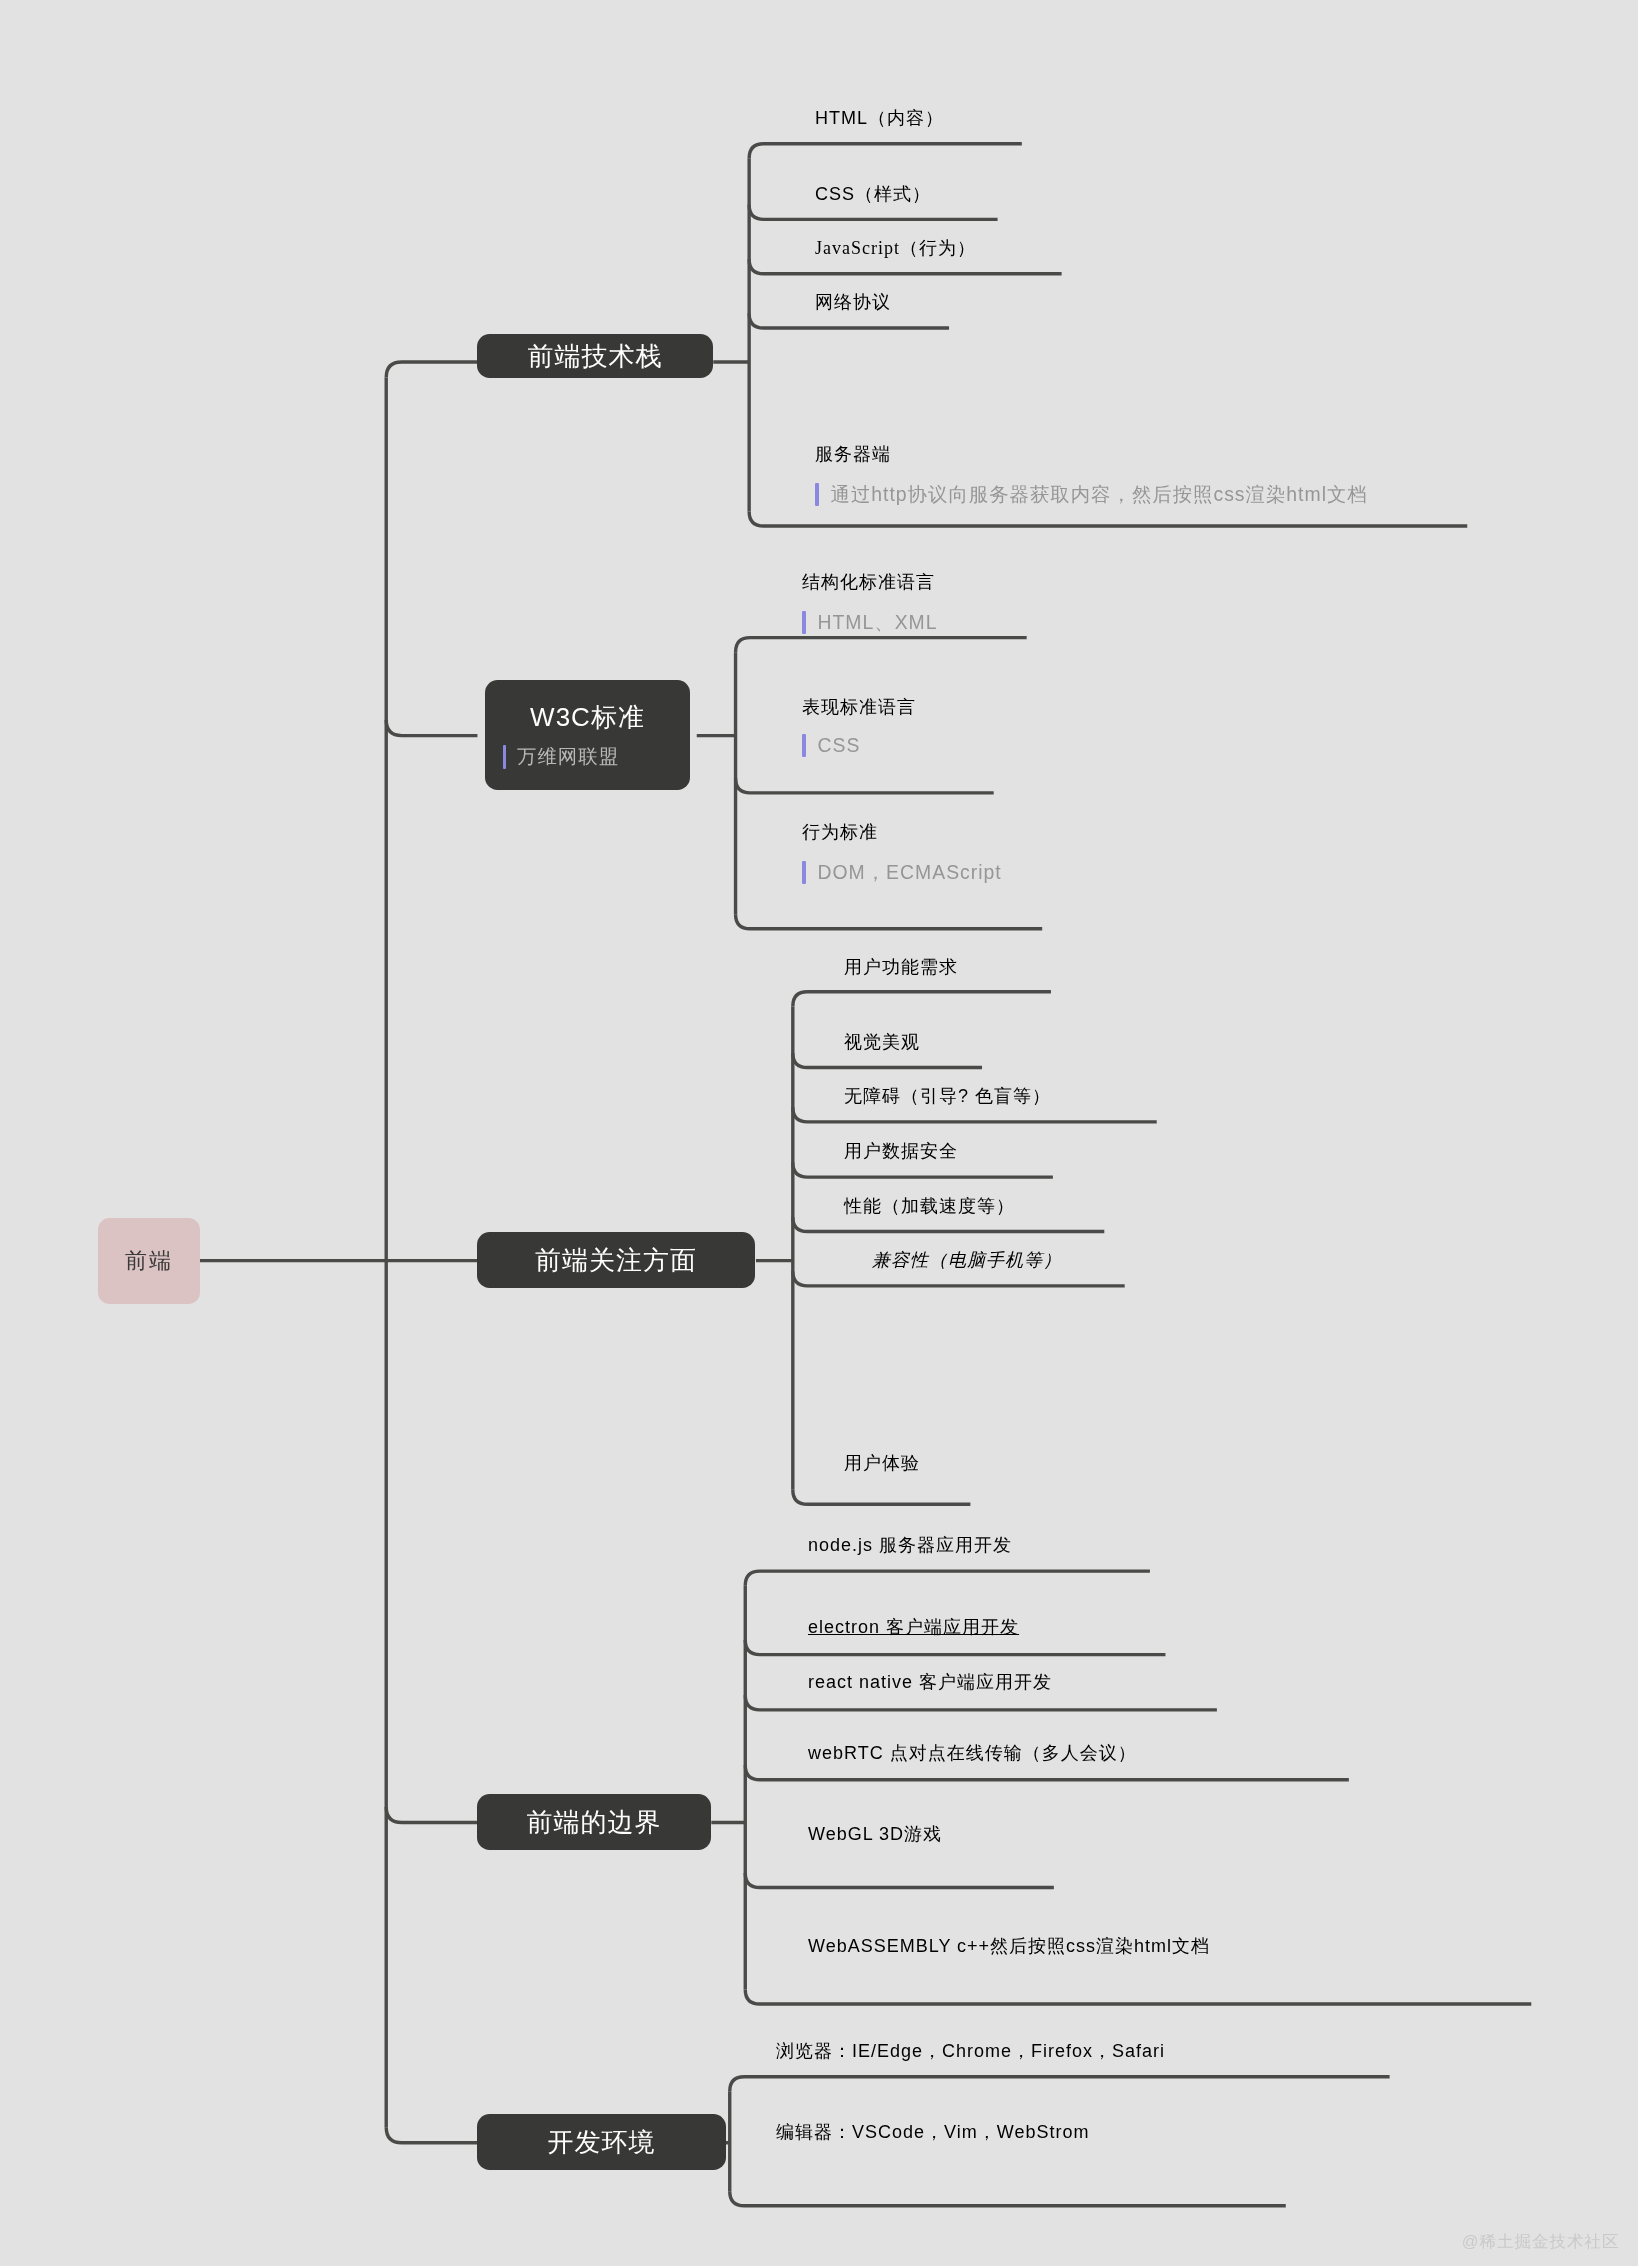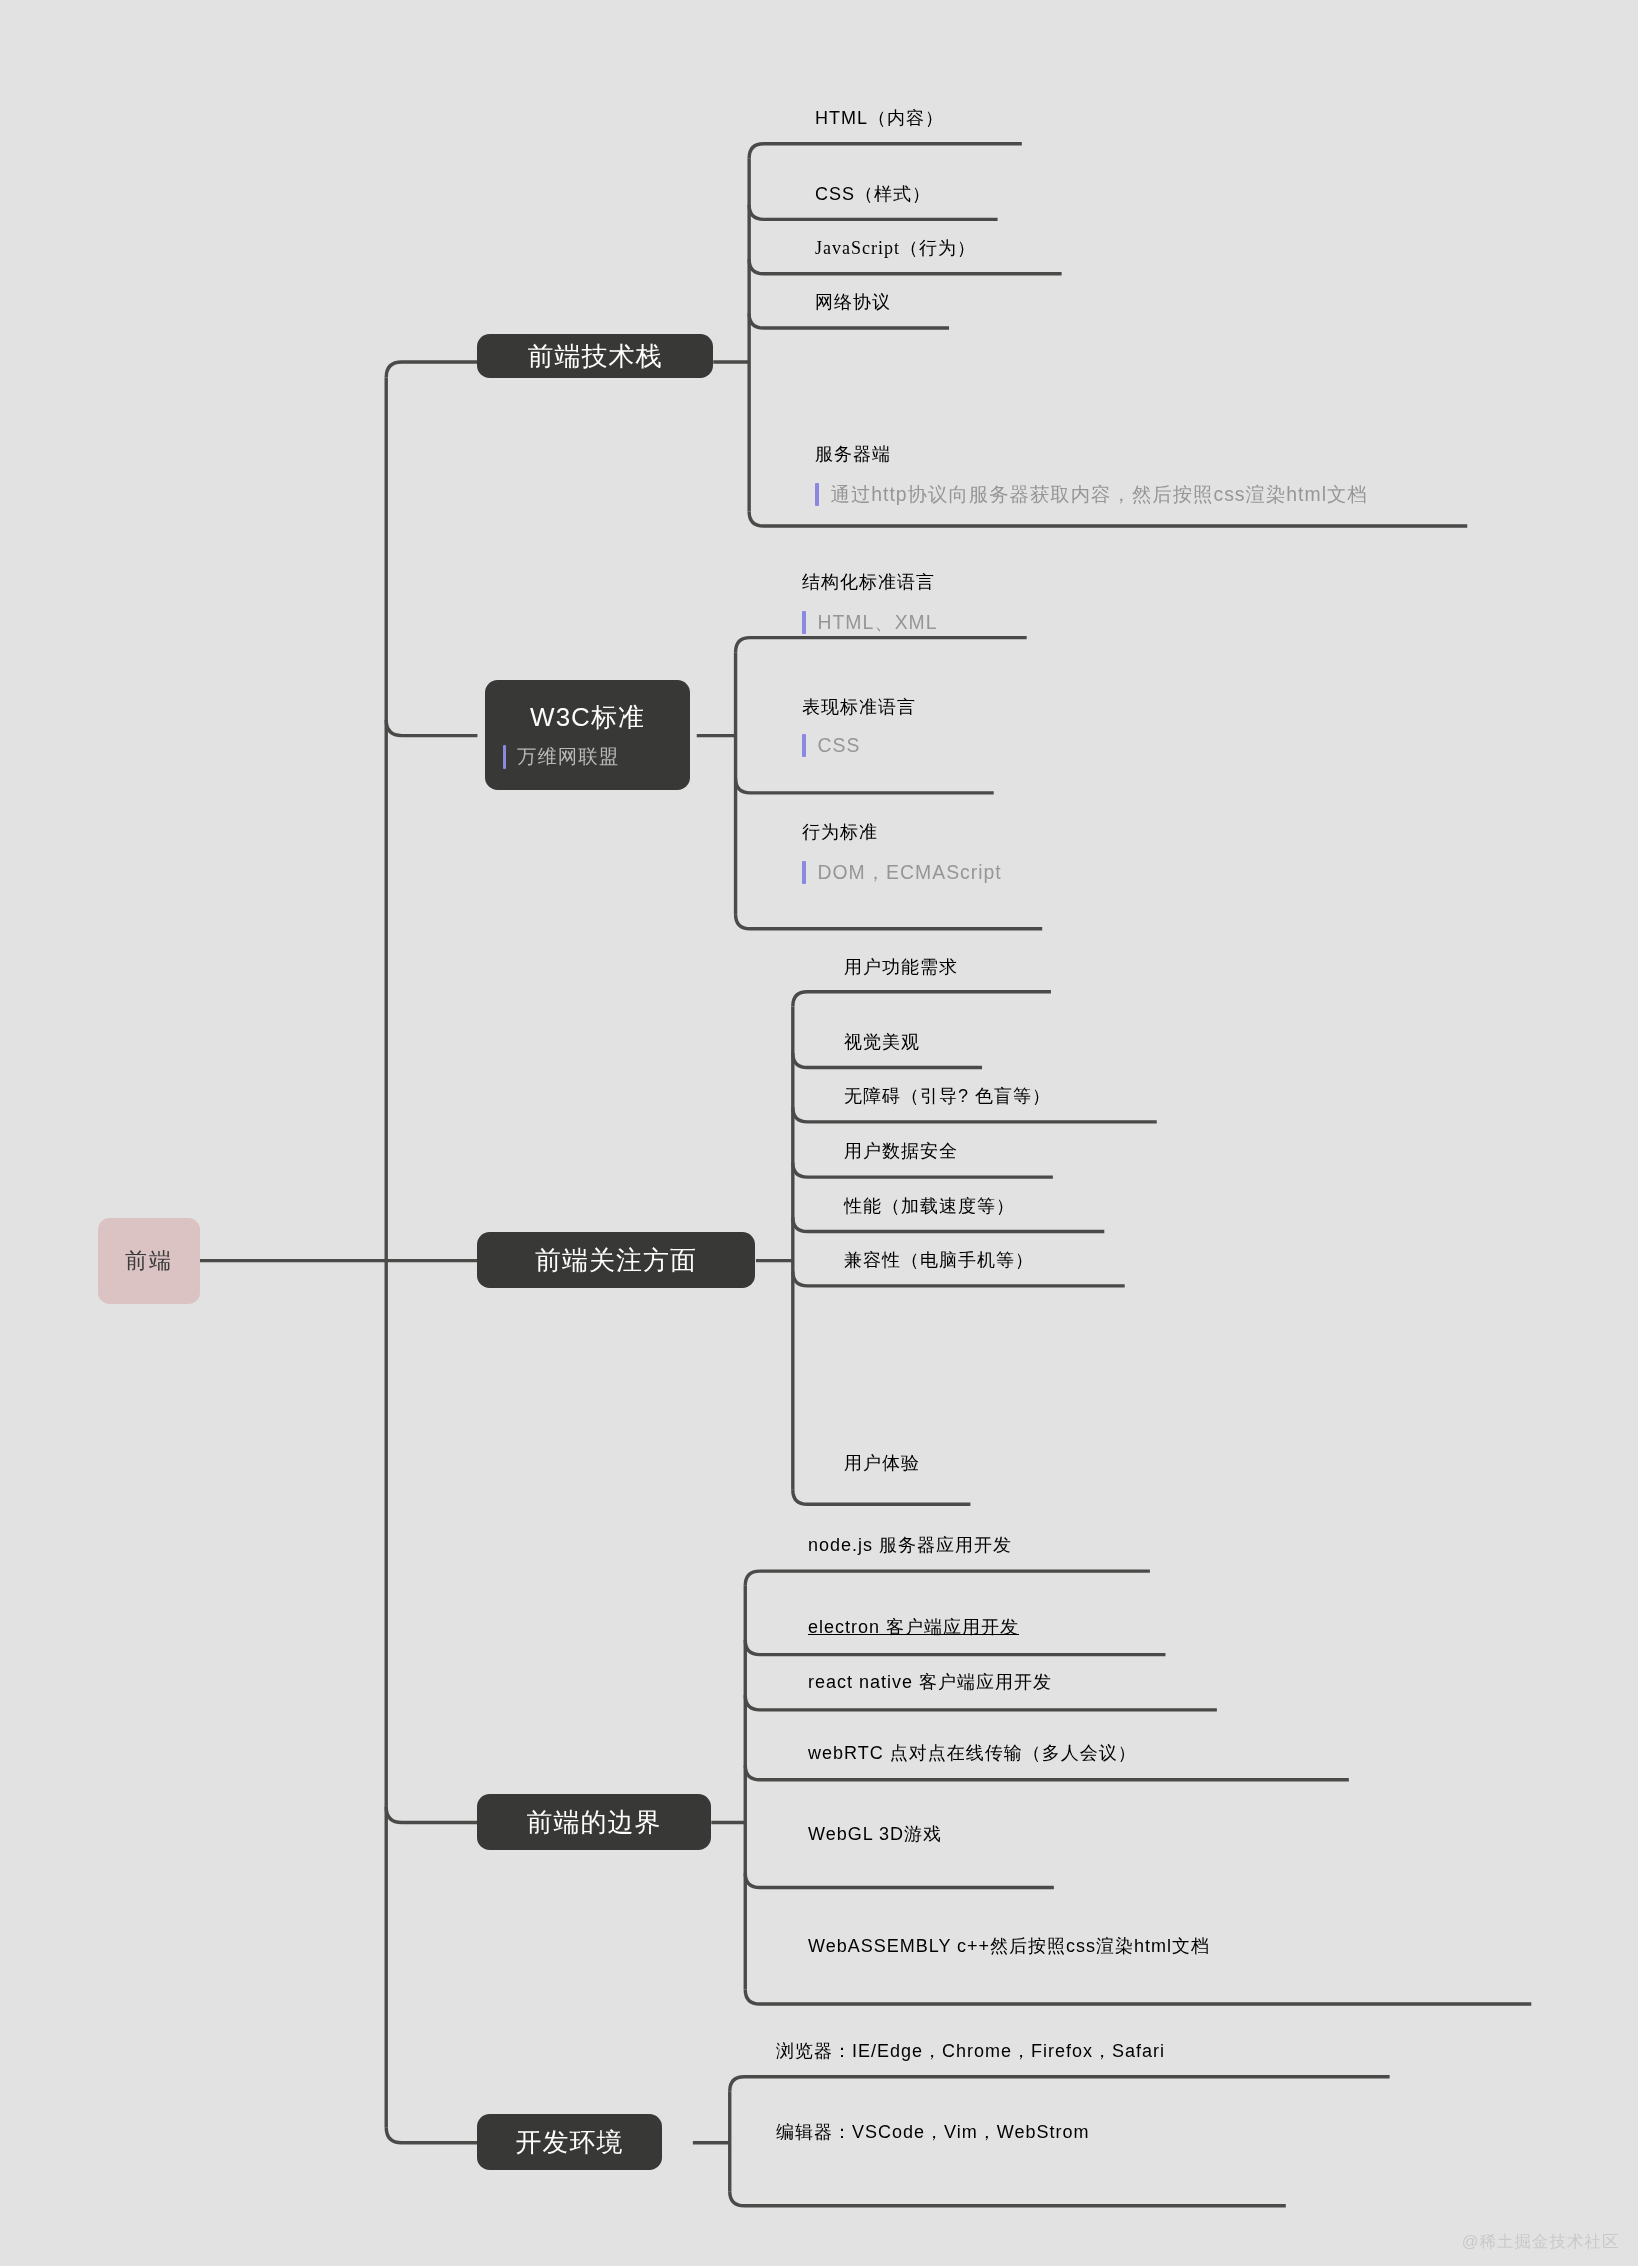--- a/index.html
+++ b/index.html
@@ -202,21 +202,21 @@
   </div>
 
   <div class="branch-node" style="left:477px; top:1232px; width:278px; height:56px;">
     <div class="branch-title">前端关注方面</div>
   </div>
 
   <div class="branch-node" style="left:477px; top:1794px; width:234px; height:56px;">
     <div class="branch-title">前端的边界</div>
   </div>
 
-  <div class="branch-node" style="left:477px; top:2114px; width:185px; height:56px;">
+  <div class="branch-node" style="left:477px; top:2114px; width:249px; height:56px;">
     <div class="branch-title">开发环境</div>
   </div>
 
   <div class="leaf" style="left:815px; top:102px;">
     <span class="leaf-text">HTML（内容）</span>
   </div>
   <div class="leaf" style="left:815px; top:178px;">
     <span class="leaf-text">CSS（样式）</span>
   </div>
   <div class="leaf" style="left:815px; top:232px;font-family:Liberation Serif, serif;">
@@ -263,21 +263,21 @@
   </div>
   <div class="leaf" style="left:844px; top:1080px;">
     <span class="leaf-text">无障碍（引导? 色盲等）</span>
   </div>
   <div class="leaf" style="left:844px; top:1135px;">
     <span class="leaf-text">用户数据安全</span>
   </div>
   <div class="leaf" style="left:844px; top:1190px;">
     <span class="leaf-text">性能（加载速度等）</span>
   </div>
-  <div class="leaf" style="left:844px; top:1244px;">
+  <div class="leaf" style="left:872px; top:1244px;font-style:italic;">
     <span class="leaf-text">兼容性（电脑手机等）</span>
   </div>
   <div class="leaf" style="left:844px; top:1447px;">
     <span class="leaf-text">用户体验</span>
   </div>
 
   <div class="leaf" style="left:808px; top:1529px;">
     <span class="leaf-text">node.js 服务器应用开发</span>
   </div>
   <div class="leaf" style="left:808px; top:1611px;text-decoration:underline;">

